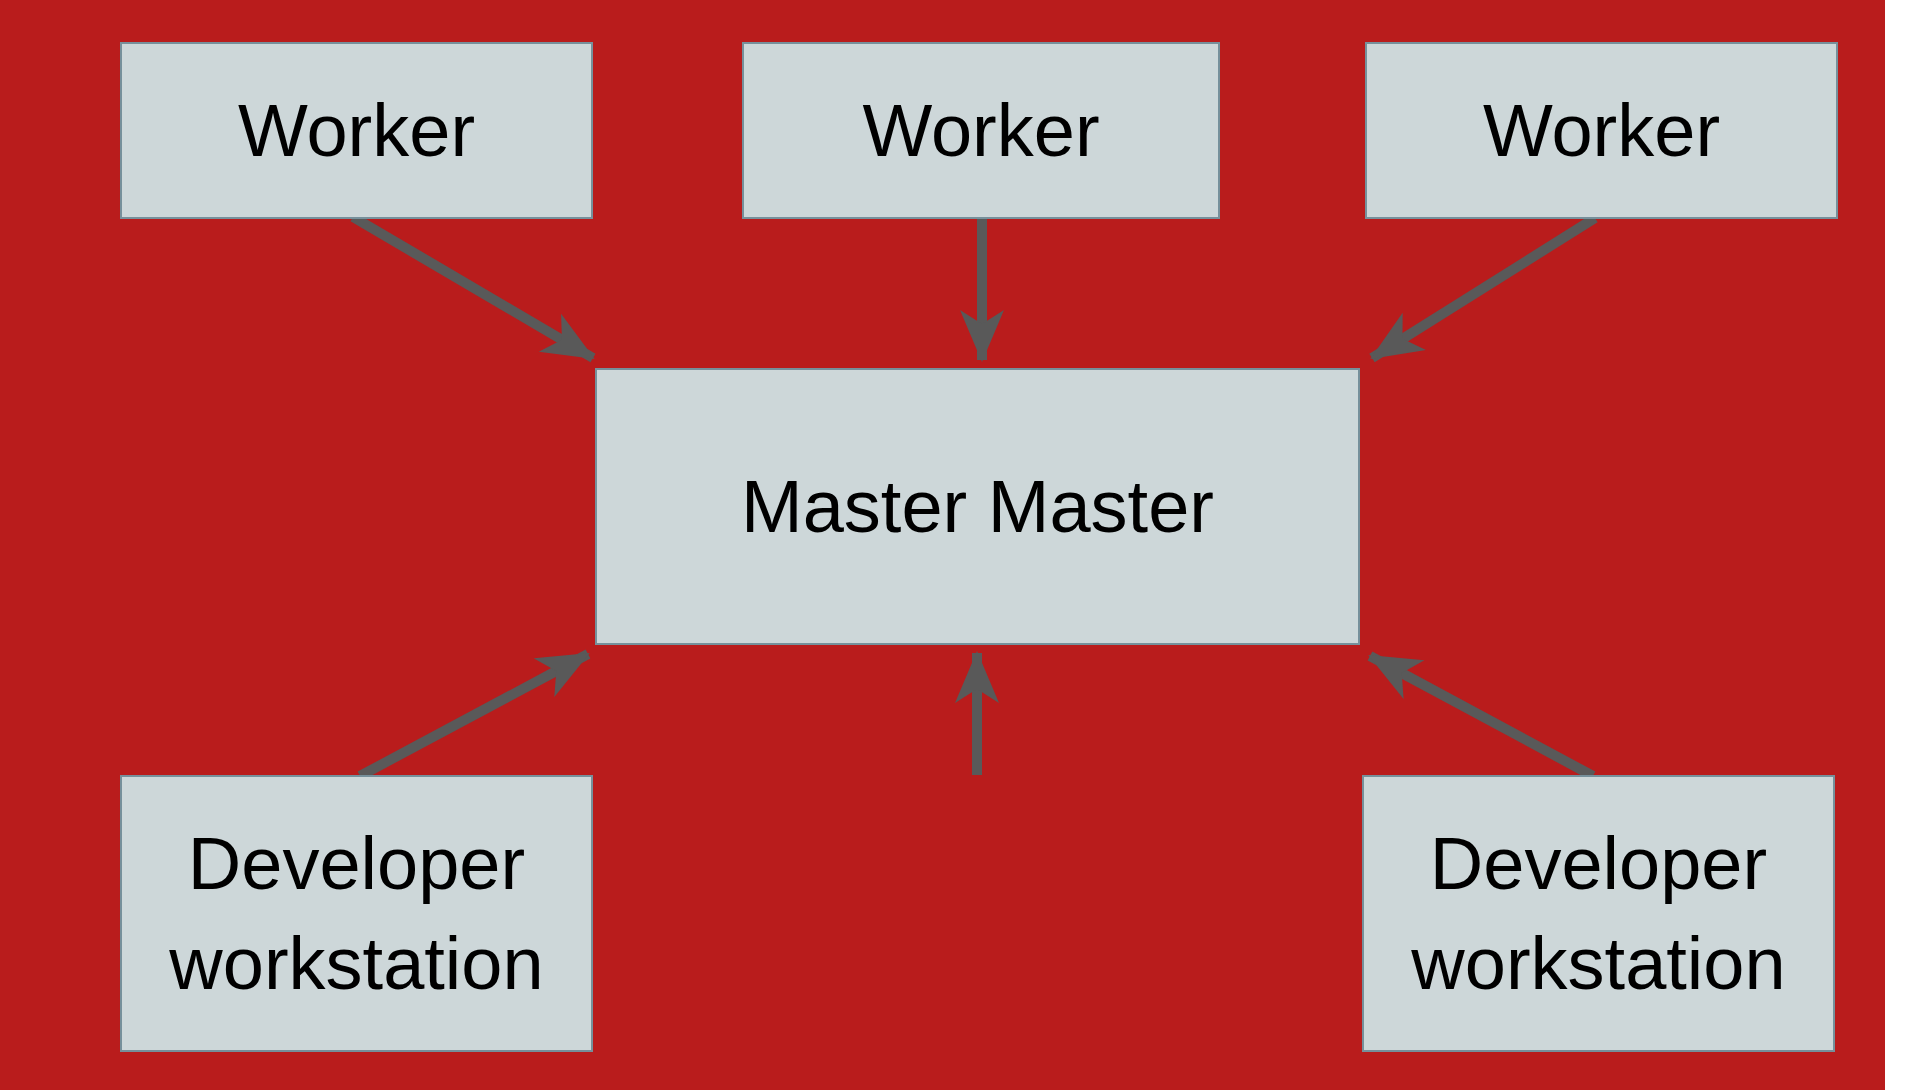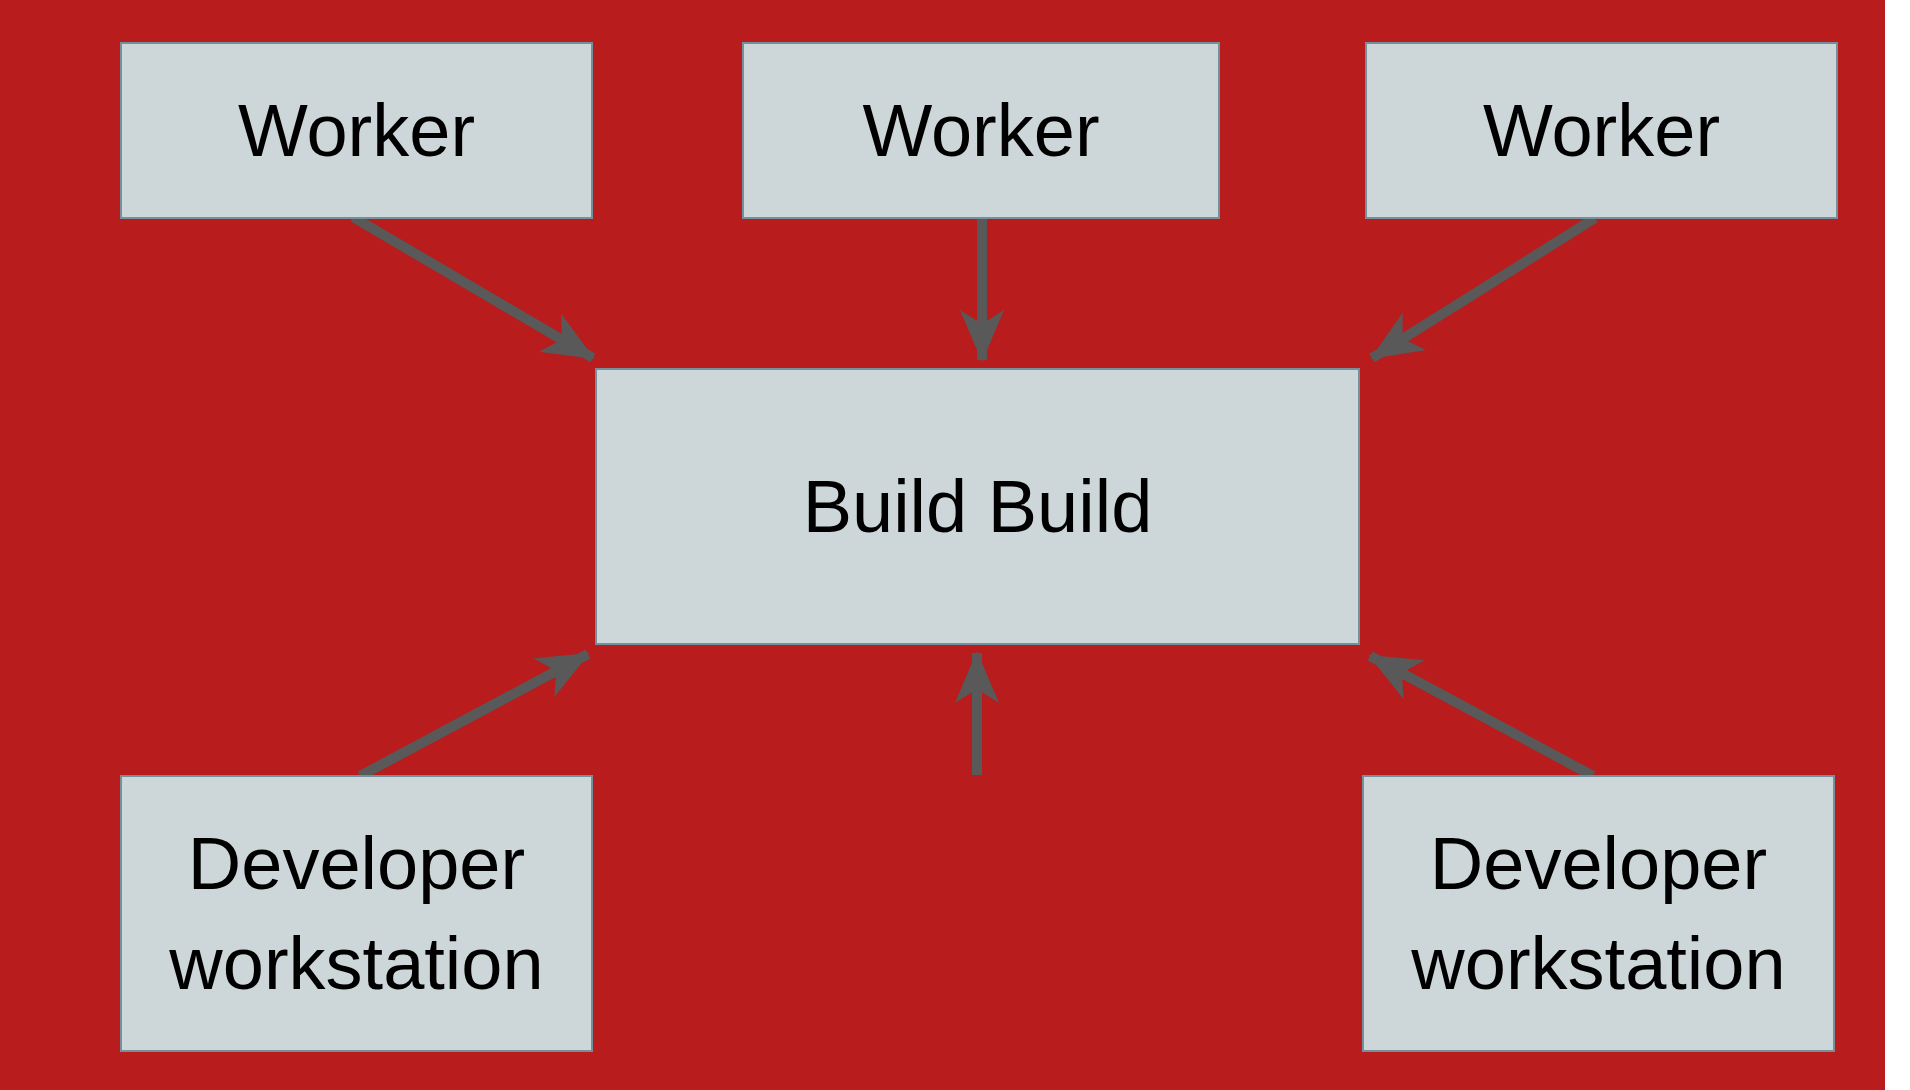--- a/index.html
+++ b/index.html
@@ -83,21 +83,21 @@
 
   <div class="node node--worker2">
     <span class="node-label">Worker</span>
   </div>
 
   <div class="node node--worker3">
     <span class="node-label">Worker</span>
   </div>
 
   <div class="node node--build-master">
-    <span class="node-label">Build Build</span>
+    <span class="node-label">Master Master</span>
   </div>
 
   <div class="node node--dev-left">
     <span class="node-label">Developer workstation</span>
   </div>
 
 
   <div class="node node--dev-right">
     <span class="node-label">Developer workstation</span>
   </div>

